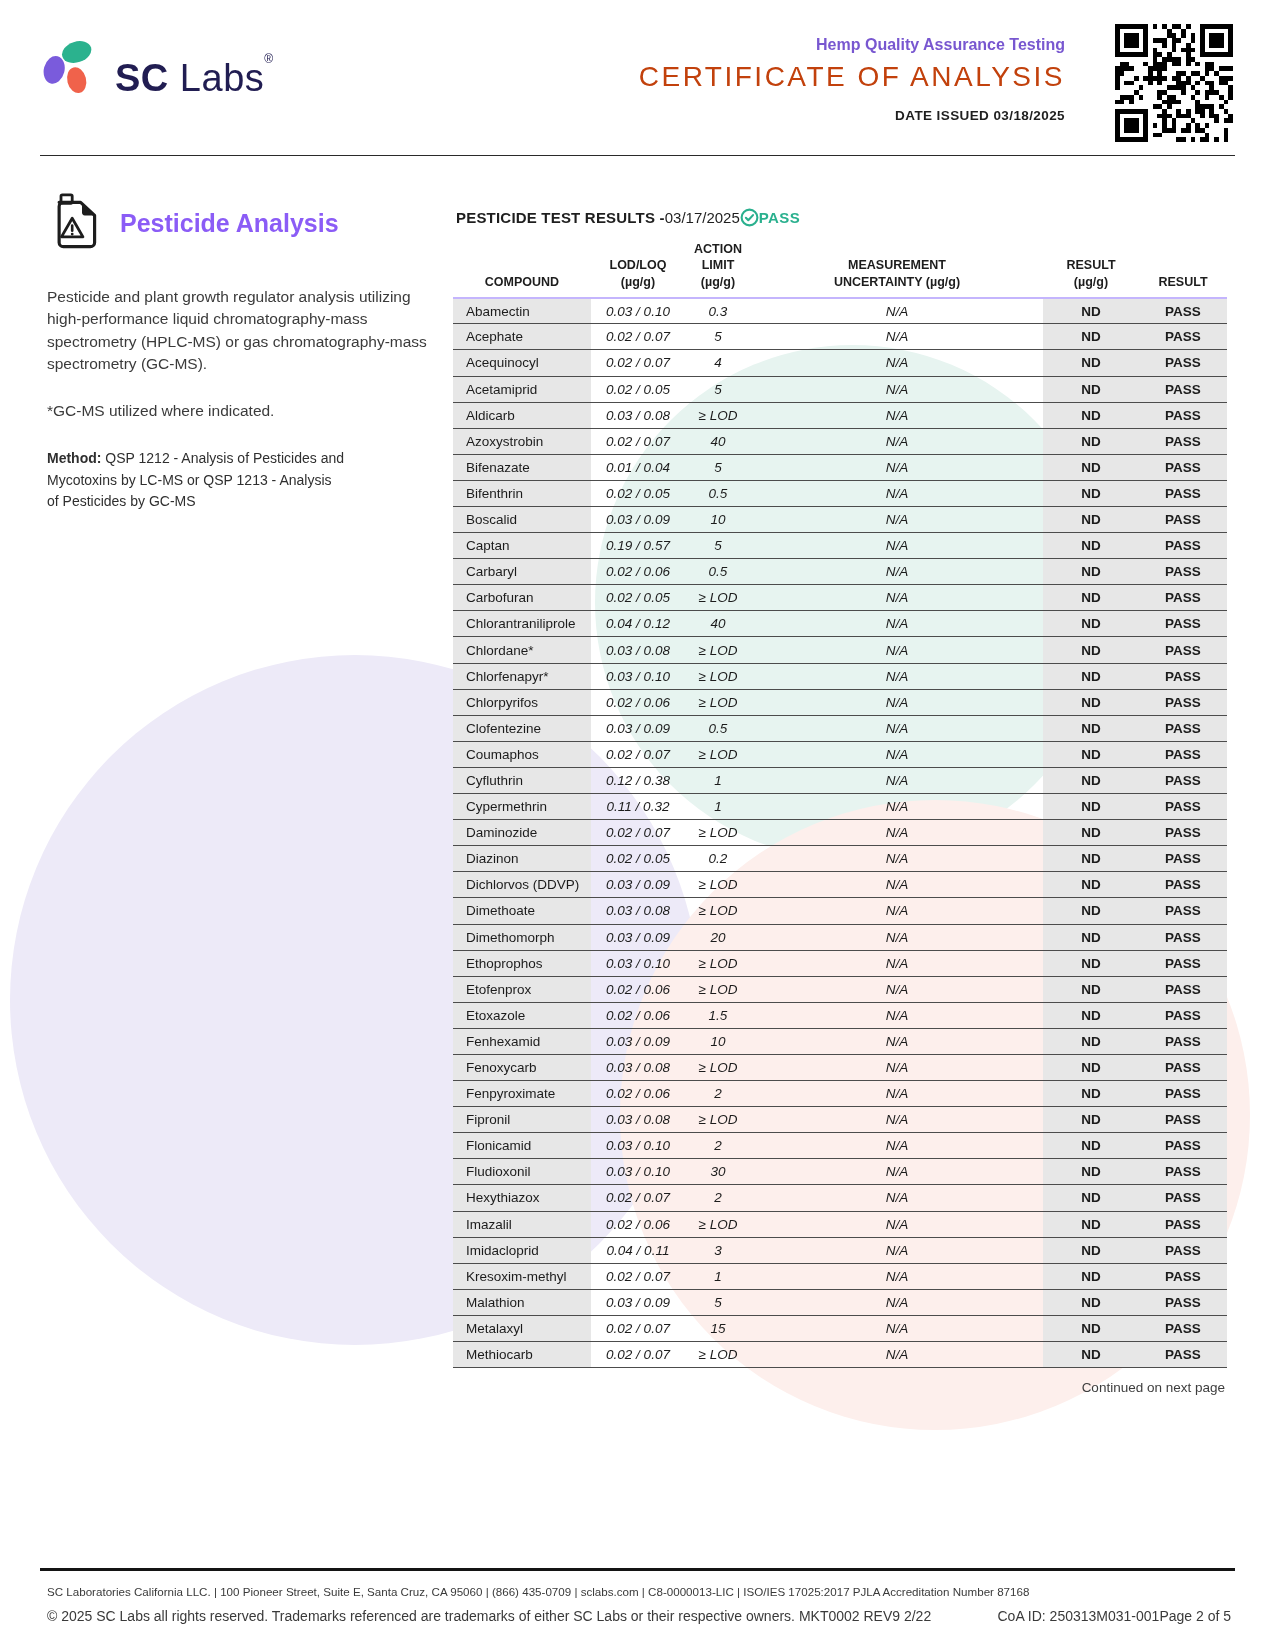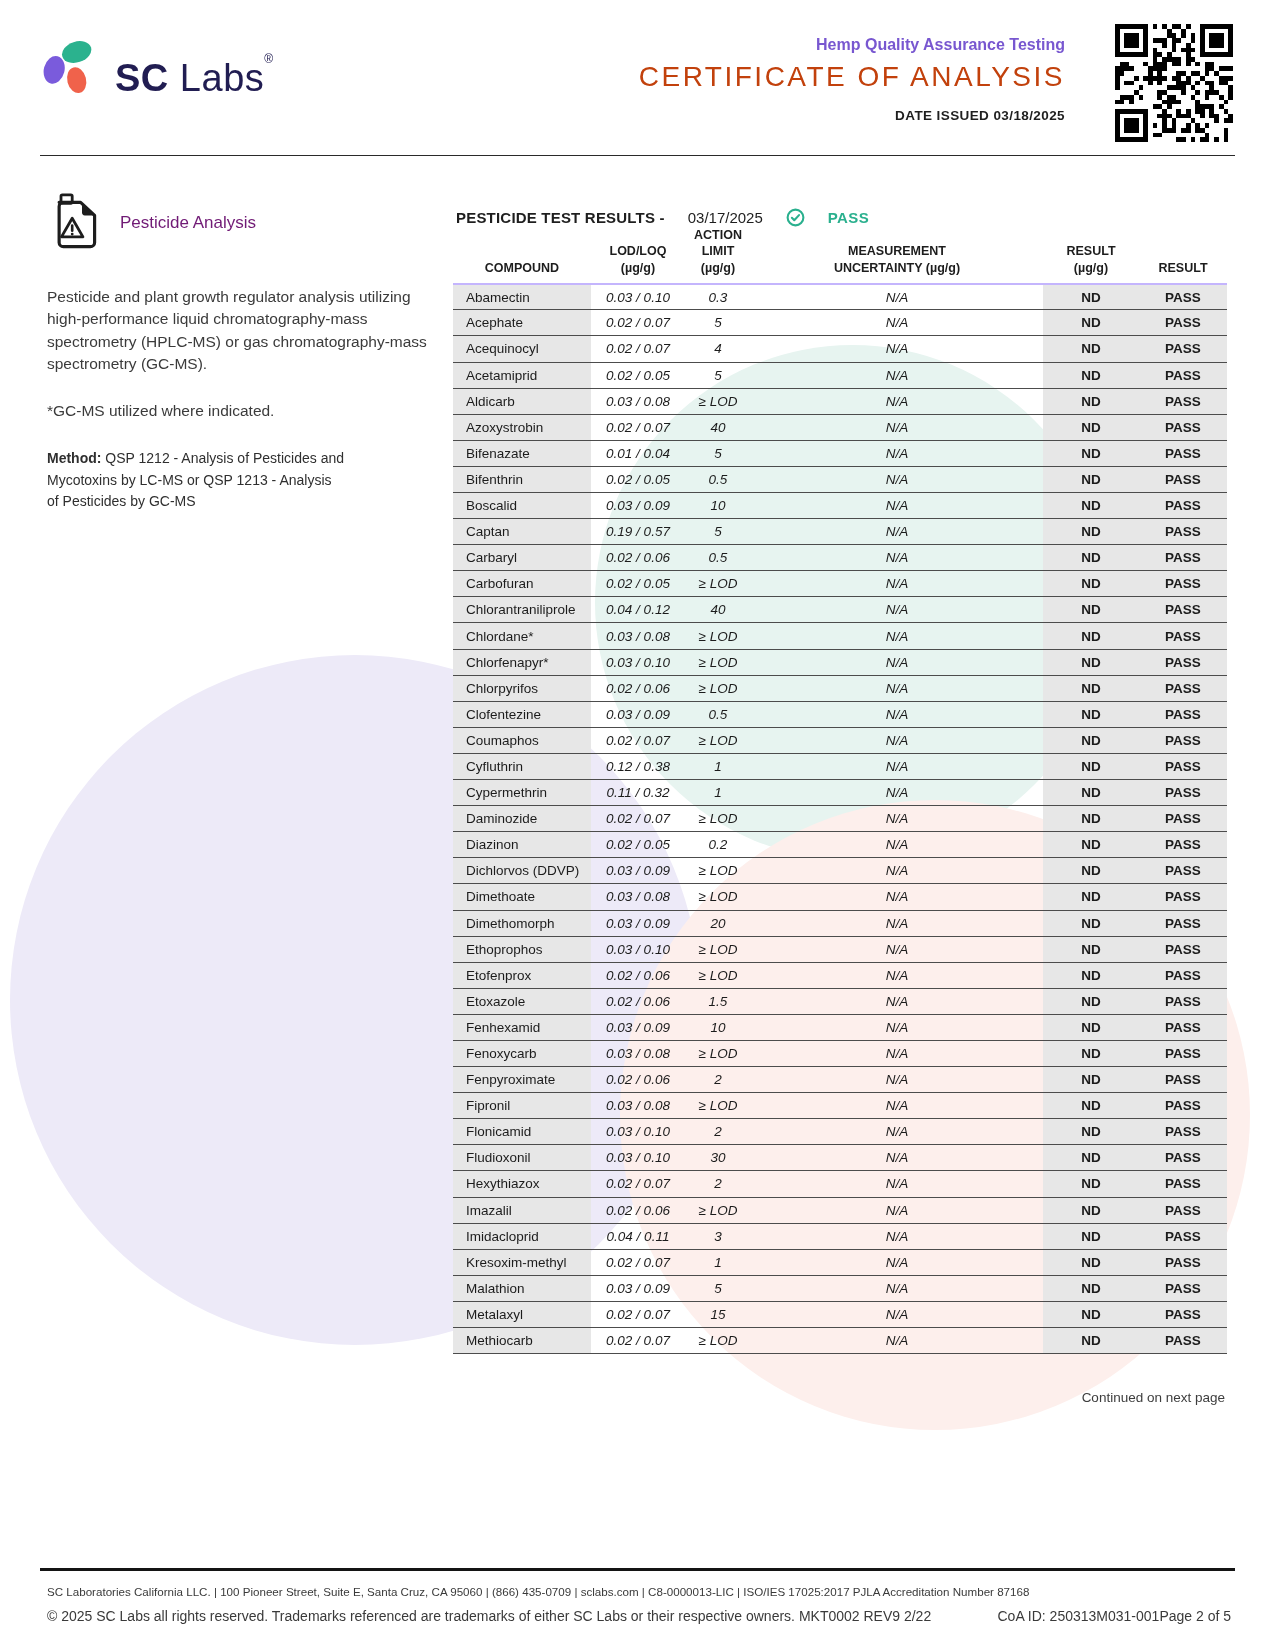--- a/index.html
+++ b/index.html
@@ -25,43 +25,43 @@
   .header-right { position:absolute; right:210px; top:36px; width:640px; text-align:right; }
   .hqat { color:#7857d0; font-size:16px; font-weight:700; margin-bottom:7px; }
   .coa-title { font-size:28px; font-weight:400; color:#c2410c; letter-spacing:2.5px; margin-bottom:15px; }
   .date-issued { font-size:13.5px; font-weight:700; color:#1f1f1f; letter-spacing:0.4px; }
   .qr { position:absolute; right:42px; top:24px; width:118px; height:118px; }
   .header-rule { position:absolute; top:155px; left:40px; right:40px; border-top:1.5px solid #2a2a2a; }
 
   
   .left-col { position:absolute; left:47px; top:190px; width:400px; }
   .section-head { display:flex; align-items:center; gap:17px; margin-bottom:30px; }
-  .section-title { font-size:17px; font-weight:400; color:#701a75; }
+  .section-title { font-size:25px; font-weight:700; color:#8b5cf6; }
   .desc { font-size:15.5px; line-height:1.45; color:#3b3b3b; margin-bottom:26px; }
   .gcms-note { font-size:15.5px; color:#3b3b3b; margin-bottom:28px; }
   .method { font-size:14px; line-height:1.55; color:#2f2f2f; width:300px; }
   .method b { font-weight:700; }
 
   
   .results-col { position:absolute; left:453px; top:208px; width:774px; }
-  .results-title { display:flex; align-items:center; gap:23px; font-size:15px; margin-bottom:0; margin-left:3px; }
+  .results-title { display:flex; align-items:center; gap:0; font-size:15px; margin-bottom:14px; margin-left:3px; }
   .rt-label { font-weight:700; color:#1e1e1e; letter-spacing:0.2px; }
   .rt-date { color:#1e1e1e; }
   .pass-text { color:#2ab08e; font-weight:700; letter-spacing:0.4px; }
   .check-icon { width:19px; height:19px; display:inline-block; }
 
   table { width:774px; border-collapse:collapse; table-layout:fixed; }
   thead th { vertical-align:bottom; padding:0 0 7px 0; font-size:12.5px; line-height:1.3;
              font-weight:700; color:#1d1d1d; border-bottom:2px solid #c4b5fd; text-align:center; }
   tbody td { height:26.1px; border-bottom:1.6px solid #4c4c4c; font-size:13.5px; color:#1c1c1c;
              padding:0; vertical-align:middle; }
   .c-compound { background:#e7e7e7; font-weight:400; text-align:left; padding-left:13px; }
   .c-italic   { font-style:italic; text-align:center; background:transparent; }
   .c-nd, .c-pass { background:#e7e7e7; font-weight:700; text-align:center; }
-  .continued { text-align:right; font-size:13.5px; color:#3d3d3d; margin-top:36px; padding-right:2px; }
+  .continued { text-align:right; font-size:13.5px; color:#3d3d3d; margin-top:12px; padding-right:2px; }
 
   
   .footer-rule { position:absolute; left:40px; right:40px; top:1568px; border-top:3.5px solid #141414; }
   .footer-1 { position:absolute; left:47px; top:1585px; font-size:11.6px; color:#3a3a3a; white-space:nowrap; }
   .footer-2 { position:absolute; left:47px; right:44px; top:1608px; font-size:14px; color:#3a3a3a;
               display:flex; justify-content:space-between; white-space:nowrap; }
   .footer-2 .right-group { display:flex; }
 </style>
 </head>
 <body>

